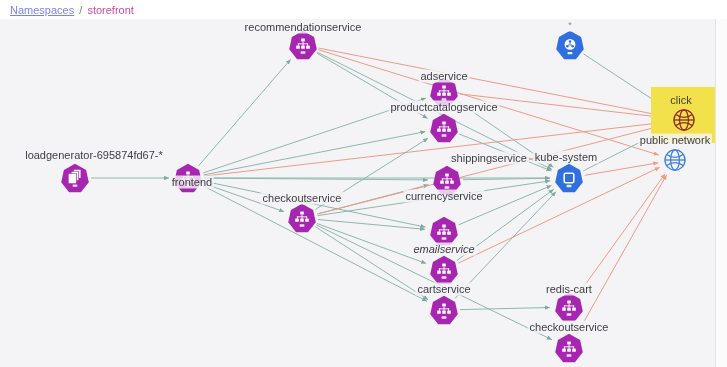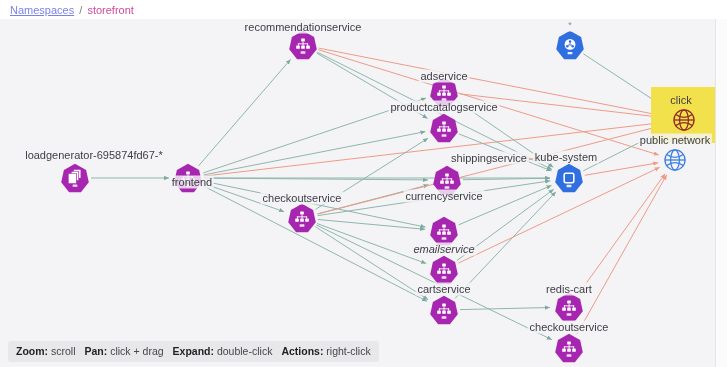--- a/index.html
+++ b/index.html
@@ -402,15 +402,14 @@
               <line x1="3.4" y1="15" x2="26.6" y2="15"></line>
               <path d="M5.6,8.6 A15,15 0 0 0 24.4,8.6"></path>
               <path d="M5.6,21.4 A15,15 0 0 1 24.4,21.4"></path>
             </g>
           </svg>
         </div>
       </div>
   </div>
   <div class="canvas-right-gutter"></div>
 
-  <div class="hintbar" id="hintbar"><span class="hint-item"><b>Zoom:</b><span> scroll</span></span><span class="hint-item"><b>Pan:</b><span> click + drag</span></span><span class="hint-item"><b>Expand:</b><span> double-click</span></span><span class="hint-item"><b>Actions:</b><span> right-click</span></span></div>
 
 </div>
 
 </body></html>

